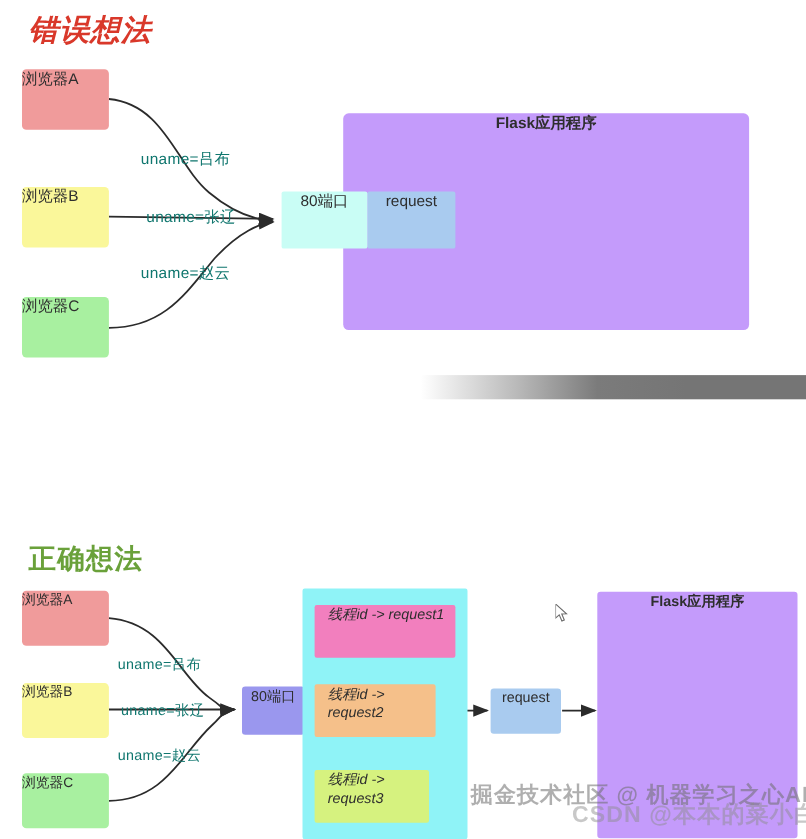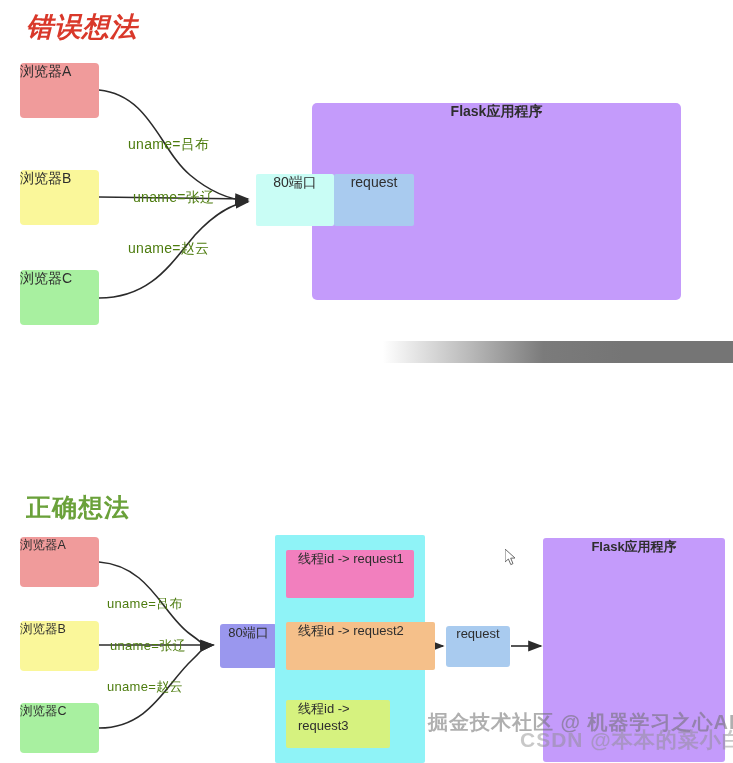--- a/index.html
+++ b/index.html
@@ -36,21 +36,21 @@
     font-weight: 700;
     letter-spacing: 1px;
     white-space: nowrap;
   }
   .title.wrong { color: #d9382a; }
   .title.right { color: #6aa13a; font-size: 25px; }
 
   .edge-label {
     position: absolute;
     font-size: 14px;
-    color: #4d7c0f;
+    color: #0f766e;
     white-space: nowrap;
     letter-spacing: .3px;
   }
 
   .svg-layer {
     position: absolute;
     left: 0; top: 0;
     width: 733px;
     height: 763px;
     overflow: visible;
@@ -98,21 +98,21 @@
     height: 17px;
   }
 
   
   .browser-label, .port-label, .req-label, .flask-label, .thread-label {
     font-size: 14px;
     text-align: center;
     color: #2e2e2e;
   }
   .small .browser-label { font-size: 12.5px; }
-  .thread-label { font-size: 13px; text-align: left; padding-left: 12px; }
+  .thread-label { font-size: 13px; text-align: left; padding-left: 12px; font-style: italic; }
   .flask-label { font-size: 14px; font-weight: bold; }
 </style>
 </head>
 <body>
 
 <div class="canvas">
 
   <svg class="svg-layer" viewBox="0 0 733 763">
     <defs>
       <marker id="arrowhead" markerWidth="9" markerHeight="7" refX="8" refY="3.5" orient="auto">
@@ -193,21 +193,21 @@
   <div class="box" style="left:220px; top:624px; width:57px; height:44px; background:#9a97ee; border-radius:3px; justify-content:center;">
     <span class="port-label" style="font-size:13px;">80端口</span>
   </div>
 
   <div class="box" style="left:275px; top:535px; width:150px; height:228px; background:#8ff3f7; border-radius:2px;"></div>
 
   <div class="box" style="left:286px; top:550px; width:128px; height:48px; background:#f27fbe; border-radius:2px;">
     <span class="thread-label">线程id -&gt; request1</span>
   </div>
 
-  <div class="box" style="left:286px; top:622px; width:149px; height:48px; background:#f5c08a; border-radius:2px;">
+  <div class="box" style="left:286px; top:622px; width:110px; height:48px; background:#f5c08a; border-radius:2px;">
     <span class="thread-label">线程id -&gt; request2</span>
   </div>
 
   <div class="box" style="left:286px; top:700px; width:104px; height:48px; background:#d6f27f; border-radius:2px;">
     <span class="thread-label">线程id -&gt; request3</span>
   </div>
 
   <div class="box" style="left:446px; top:626px; width:64px; height:41px; background:#a9cbef; border-radius:3px; justify-content:center;">
     <span class="req-label" style="font-size:13px;">request</span>
   </div>

